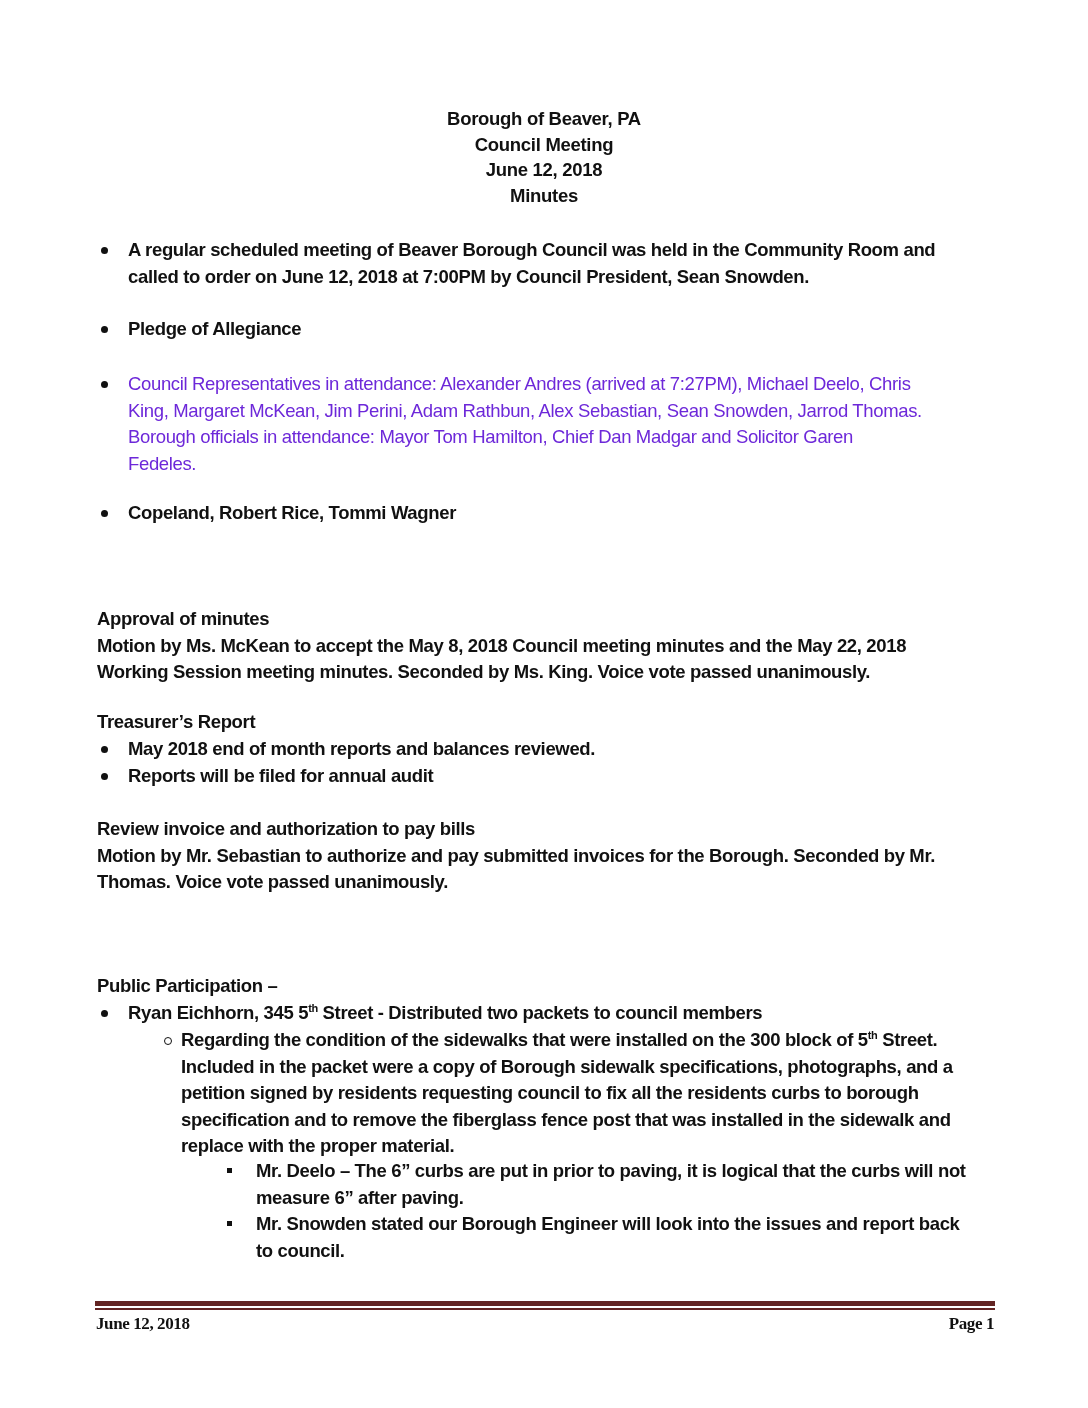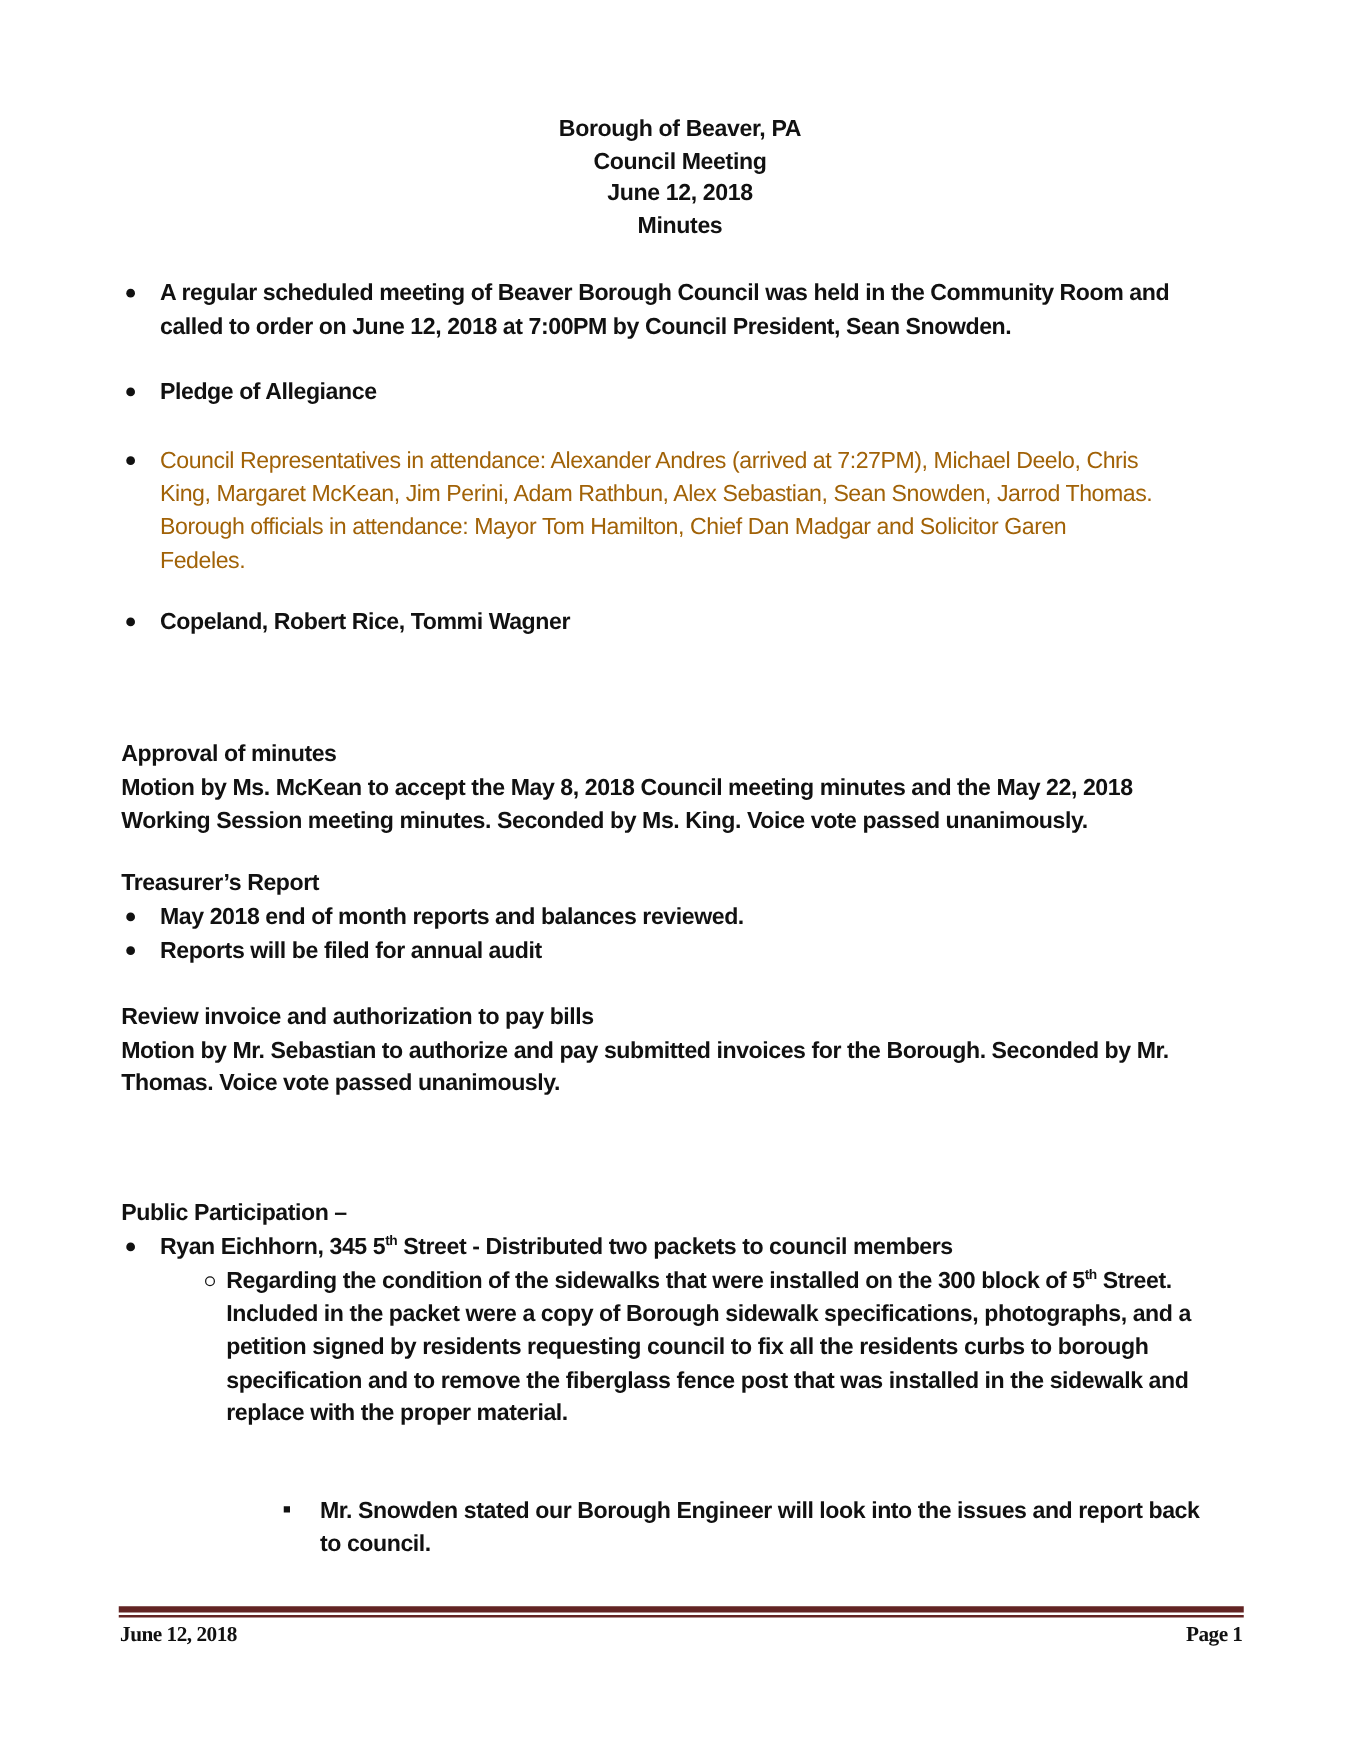--- a/index.html
+++ b/index.html
@@ -1,21 +1,21 @@
 <!DOCTYPE html>
 <html><head>
 <meta charset="utf-8">
 <style>
   html, body { margin: 0; padding: 0; background: #ffffff; }
   body {
     width: 1088px; height: 1408px; position: relative; overflow: hidden;
     font-family: "Liberation Sans", "DejaVu Sans", sans-serif;
     color: #111111;
   }
-  .page { position: absolute; left: 0; top: 0; width: 1088px; height: 1020px; }
+  .page { position: absolute; left: 0; top: 16px; width: 1088px; height: 1020px; }
   .text { font-size: 18.5px; line-height: 26.5px; letter-spacing: -0.35px; }
   .bold { font-weight: bold; }
   .italicbold { font-weight: bold; }
 
   .header-block { position: absolute; left: 0; width: 1088px; top: 90px; text-align: center; }
   .header-block div { font-size: 18.5px; line-height: 25.5px; letter-spacing: -0.3px; }
 
   .bl { position: absolute; left: 97px; width: 900px; }
   .bl .dot {
     position: absolute; left: 4px; top: 10px; width: 7px; height: 7px;
@@ -71,21 +71,21 @@
     </div>
   </div>
 
   <div class="bl text bold" style="top:300px">
     <span class="dot"></span>
     <div class="body">
       <div>Pledge of Allegiance</div>
     </div>
   </div>
 
-  <div class="bl text" style="top:355px; color:#a16207;">
+  <div class="bl text" style="top:355px; color:#6d28d9;">
     <span class="dot"></span>
     <div class="body">
       <div>Council Representatives in attendance: Alexander Andres (arrived at 7:27PM), Michael Deelo, Chris</div>
       <div>King, Margaret McKean, Jim Perini, Adam Rathbun, Alex Sebastian, Sean Snowden, Jarrod Thomas.</div>
       <div>Borough officials in attendance:  Mayor Tom Hamilton, Chief Dan Madgar and Solicitor Garen</div>
       <div>Fedeles.</div>
     </div>
   </div>
 
   <div class="bl text bold" style="top:484px">
@@ -131,20 +131,27 @@
     <span class="circ"></span>
     <div class="body">
       <div><span>Regarding the condition of the sidewalks that were installed on the 300 block of 5</span><sup>th</sup><span> Street.</span></div>
       <div>Included in the packet were a copy of Borough sidewalk specifications, photographs, and a</div>
       <div>petition signed by residents requesting council to fix all the residents curbs to borough</div>
       <div>specification and to remove the fiberglass fence post that was installed in the sidewalk and</div>
       <div>replace with the proper material.</div>
     </div>
   </div>
 
+  <div class="l3 text bold" style="top:1142px">
+    <span class="sq"></span>
+    <div class="body">
+      <div>Mr. Deelo – The 6” curbs are put in prior to paving, it is logical that the curbs will not</div>
+      <div>measure 6” after paving.</div>
+    </div>
+  </div>
 
   <div class="l3 text bold" style="top:1195px">
     <span class="sq"></span>
     <div class="body">
       <div>Mr. Snowden stated our Borough Engineer will look into the issues and report back</div>
       <div>to council.</div>
     </div>
   </div>
 
   <div class="rule-thick" style="background: rgb(98, 36, 35);"></div>

